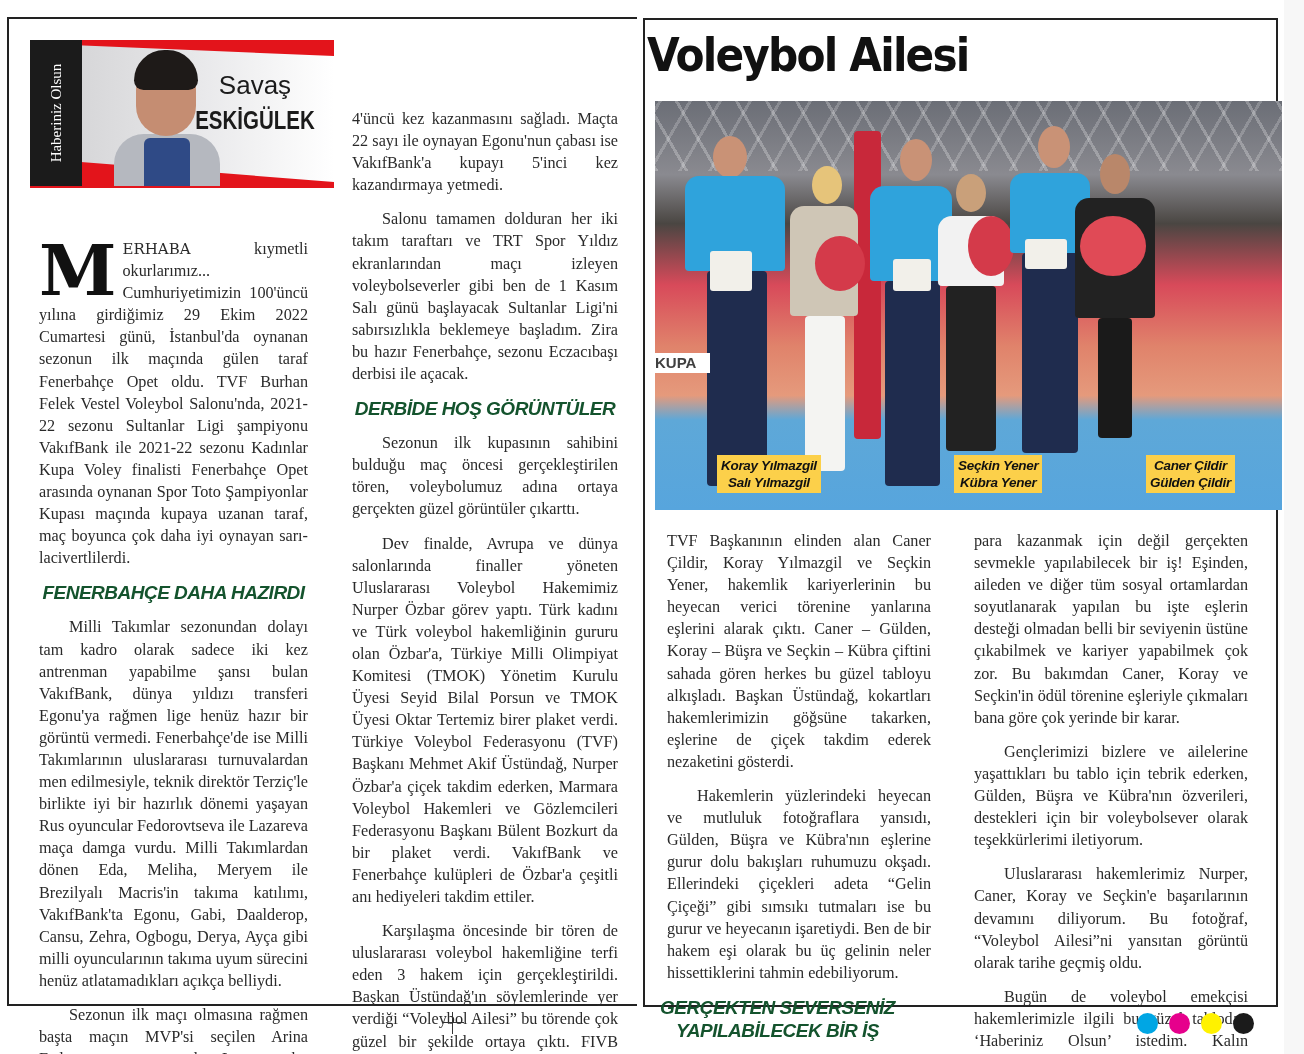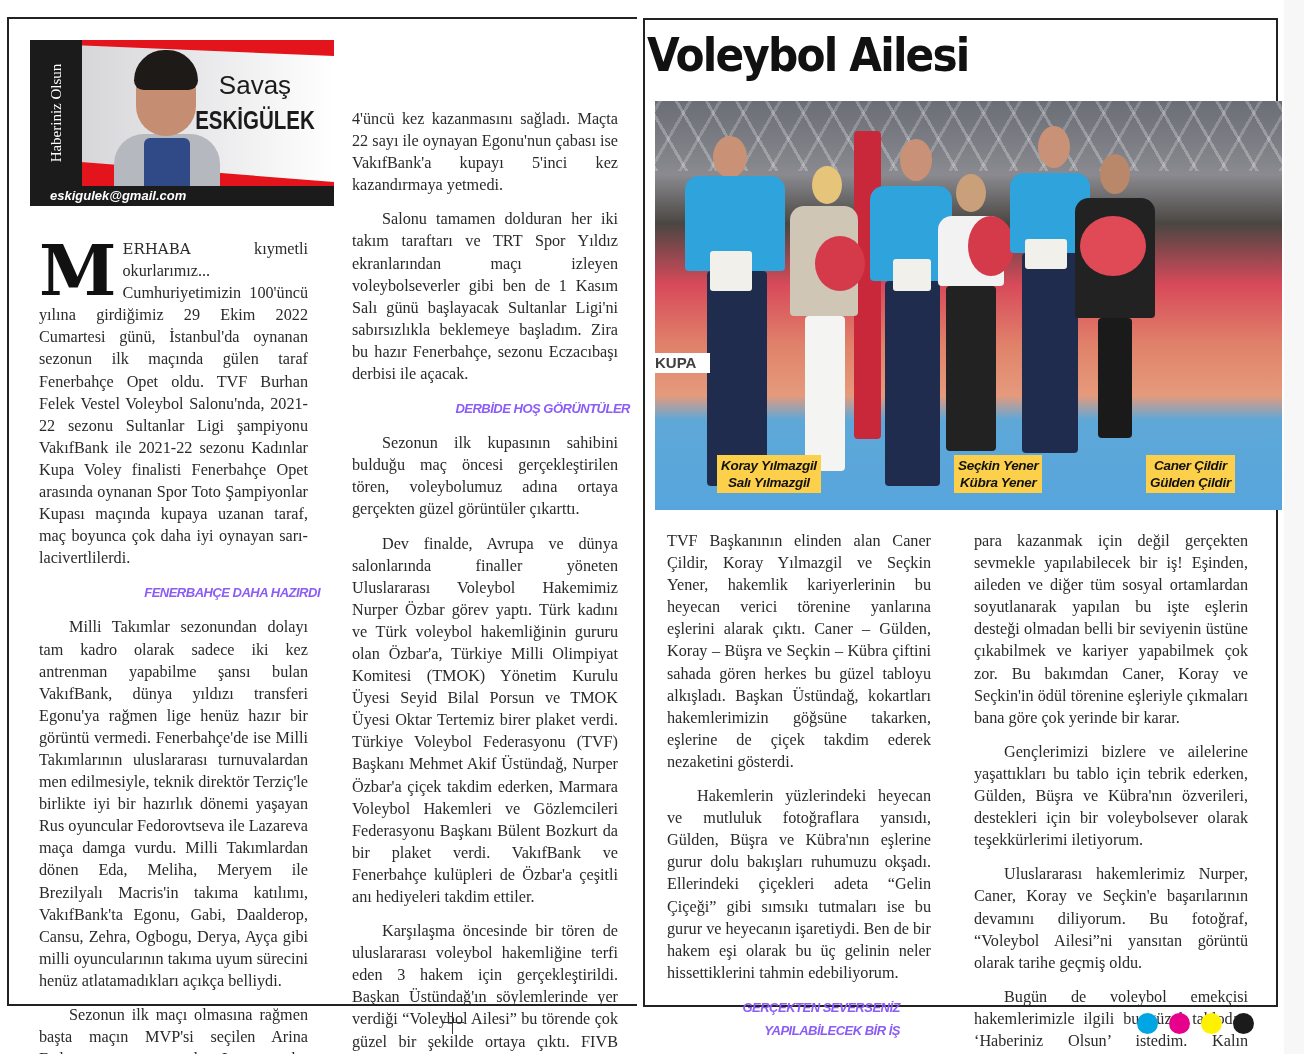--- a/index.html
+++ b/index.html
@@ -22,21 +22,21 @@
   .banner .photo .shirt { position:absolute; left:32px; top:90px; width:46px; height:48px; background:#2f4a86; border-radius:6px 6px 0 0; }
   .banner .name1 { position:absolute; left:160px; top:30px; width:130px; text-align:center; font-family:"Liberation Sans",sans-serif; font-size:26px; color:#1b1b1b; }
   .banner .name2 { position:absolute; left:150px; top:66px; width:150px; text-align:center; font-family:"Liberation Sans",sans-serif; font-size:25px; font-weight:bold; color:#1b1b1b; transform:scaleX(0.82); }
   .banner .email-bar { position:absolute; left:0; top:146px; width:304px; height:20px; background:#1b1b1b; }
   .banner .email-bar span { position:absolute; left:20px; top:2px; color:#fff; font-family:"Liberation Sans",sans-serif; font-style:italic; font-weight:bold; font-size:13px; }
 
   
   .col { position:absolute; font-size:16.2px; line-height:22.1px; text-align:justify; hyphens:manual; }
   .col p { margin:12px; text-indent:30px; }
   .col p.noindent { text-indent:0; }
-  .col h3 { margin:8px 0 6px 0; font-family:"Liberation Sans",sans-serif; font-style:italic; font-weight:bold; font-size:13px; line-height:23px; color:#8b5cf6; text-align:right; letter-spacing:-0.5px; }
+  .col h3 { margin:8px 0 6px 0; font-family:"Liberation Sans",sans-serif; font-style:italic; font-weight:bold; font-size:19px; line-height:23px; color:#14532d; text-align:center; letter-spacing:-0.5px; }
   .dropcap { float:left; font-family:"DejaVu Serif",serif; font-weight:bold; font-size:70px; line-height:58px; margin:4px 6px 0 0; color:#111; }
   .lead { font-weight:normal; font-family:"DejaVu Serif",serif; font-size:15px; }
 
   .col1 { left:27px; top:226px; width:293px; }
   .col2 { left:340px; top:96px; width:290px; }
   .col3 { left:655px; top:518px; width:288px; }
   .col4 { left:962px; top:518px; width:298px; }
 
   .headline { position:absolute; left:647px; top:28px; font-family:"DejaVu Sans",sans-serif; font-weight:bold; font-size:46px; letter-spacing:-2px; color:#111; transform:scaleX(0.92); transform-origin:left top; }
 
@@ -72,23 +72,20 @@
     <span>Haberiniz Olsun</span>
   </div>
   <div class="photo">
     <div class="body"></div>
     <div class="shirt"></div>
     <div class="face"></div>
     <div class="hair"></div>
   </div>
   <div class="name1">Savaş</div>
   <div class="name2">ESKİGÜLEK</div>
-  <div class="email-bar">
-    <span>eskigulek@gmail.com</span>
-  </div>
 </div>
 
 <div class="col col1">
   <p class="noindent"><span class="dropcap">M</span><span class="lead">ERHABA</span><span> kıymetli okurlarımız... Cumhuriyetimizin 100'üncü yılına girdiğimiz 29 Ekim 2022 Cumartesi günü, İstanbul'da oynanan sezonun ilk maçında gülen taraf Fenerbahçe Opet oldu. TVF Burhan Felek Vestel Voleybol Salonu'nda, 2021-22 sezonu Sultanlar Ligi şampiyonu VakıfBank ile 2021-22 sezonu Kadınlar Kupa Voley finalisti Fenerbahçe Opet arasında oynanan Spor Toto Şampiyonlar Kupası maçında kupaya uzanan taraf, maç boyunca çok daha iyi oynayan sarı-lacivertlilerdi.</span></p>
   <h3>FENERBAHÇE DAHA HAZIRDI</h3>
   <p>Milli Takımlar sezonundan dolayı tam kadro olarak sadece iki kez antrenman yapabilme şansı bulan VakıfBank, dünya yıldızı transferi Egonu'ya rağmen lige henüz hazır bir görüntü vermedi. Fenerbahçe'de ise Milli Takımlarının uluslararası turnuvalardan men edilmesiyle, teknik direktör Terziç'le birlikte iyi bir hazırlık dönemi yaşayan Rus oyuncular Fedorovtseva ile Lazareva maça damga vurdu. Milli Takımlardan dönen Eda, Meliha, Meryem ile Brezilyalı Macris'in takıma katılımı, VakıfBank'ta Egonu, Gabi, Daalderop, Cansu, Zehra, Ogbogu, Derya, Ayça gibi milli oyuncularının takıma uyum sürecini henüz atlatamadıkları açıkça belliydi.</p>
   <p>Sezonun ilk maçı olmasına rağmen başta maçın MVP'si seçilen Arina Fedorovtseva ve vatandaşı Lazareva, bu sezon çok güzel bir lig seyredeceğimizin işaretlerini verdi, takımlarının 7 yıl aradan sonra kupayı</p>
 </div>
 
 <div class="col col2">

